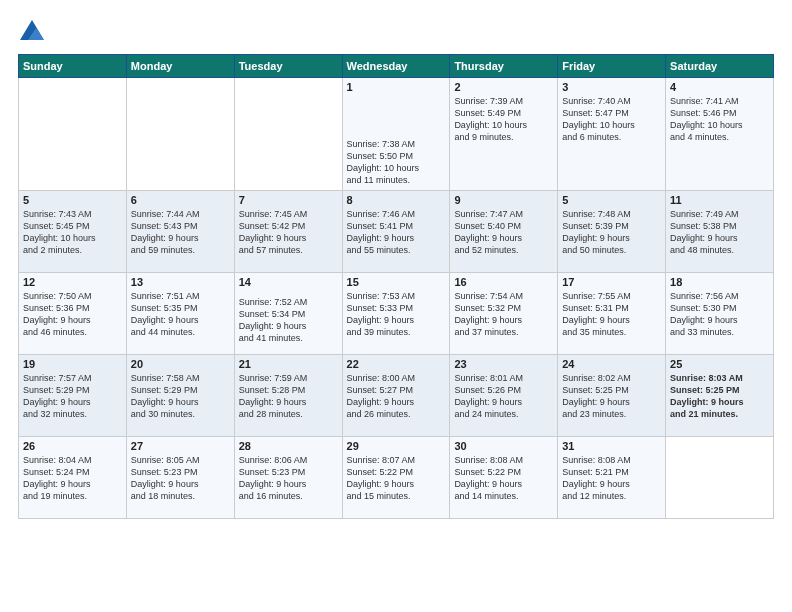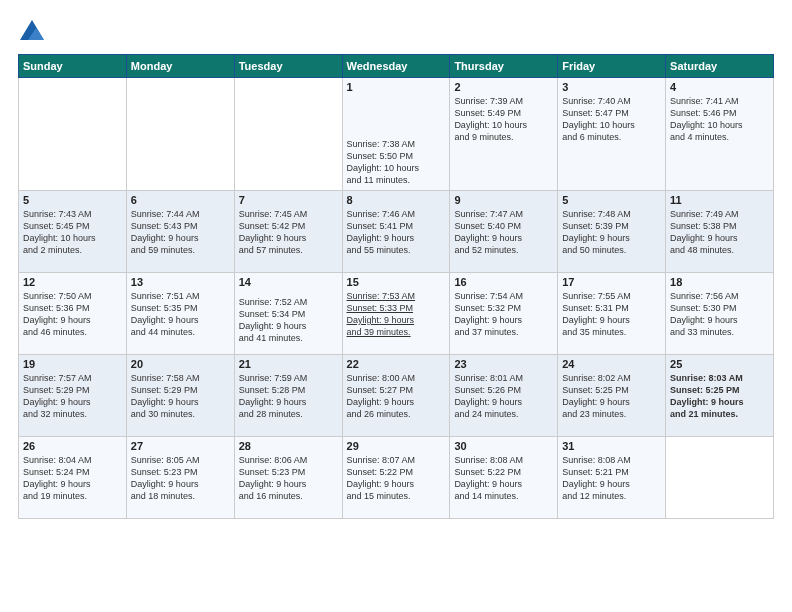--- a/index.html
+++ b/index.html
@@ -229,21 +229,21 @@
           </td>
           <td>
             <span class="day-num">14</span>
             <div class="cell-content" style="white-space: pre-line; margin-top: 8px;">Sunrise: 7:52 AM
 Sunset: 5:34 PM
 Daylight: 9 hours
 and 41 minutes.</div>
           </td>
           <td>
             <span class="day-num">15</span>
-            <div class="cell-content" style="white-space: pre-line; text-decoration: underline;">Sunrise: 7:53 AM
+            <div class="cell-content" style="white-space: pre-line;">Sunrise: 7:53 AM
 Sunset: 5:33 PM
 Daylight: 9 hours
 and 39 minutes.</div>
           </td>
           <td>
             <span class="day-num">16</span>
             <div class="cell-content" style="white-space: pre-line;">Sunrise: 7:54 AM
 Sunset: 5:32 PM
 Daylight: 9 hours
 and 37 minutes.</div>

